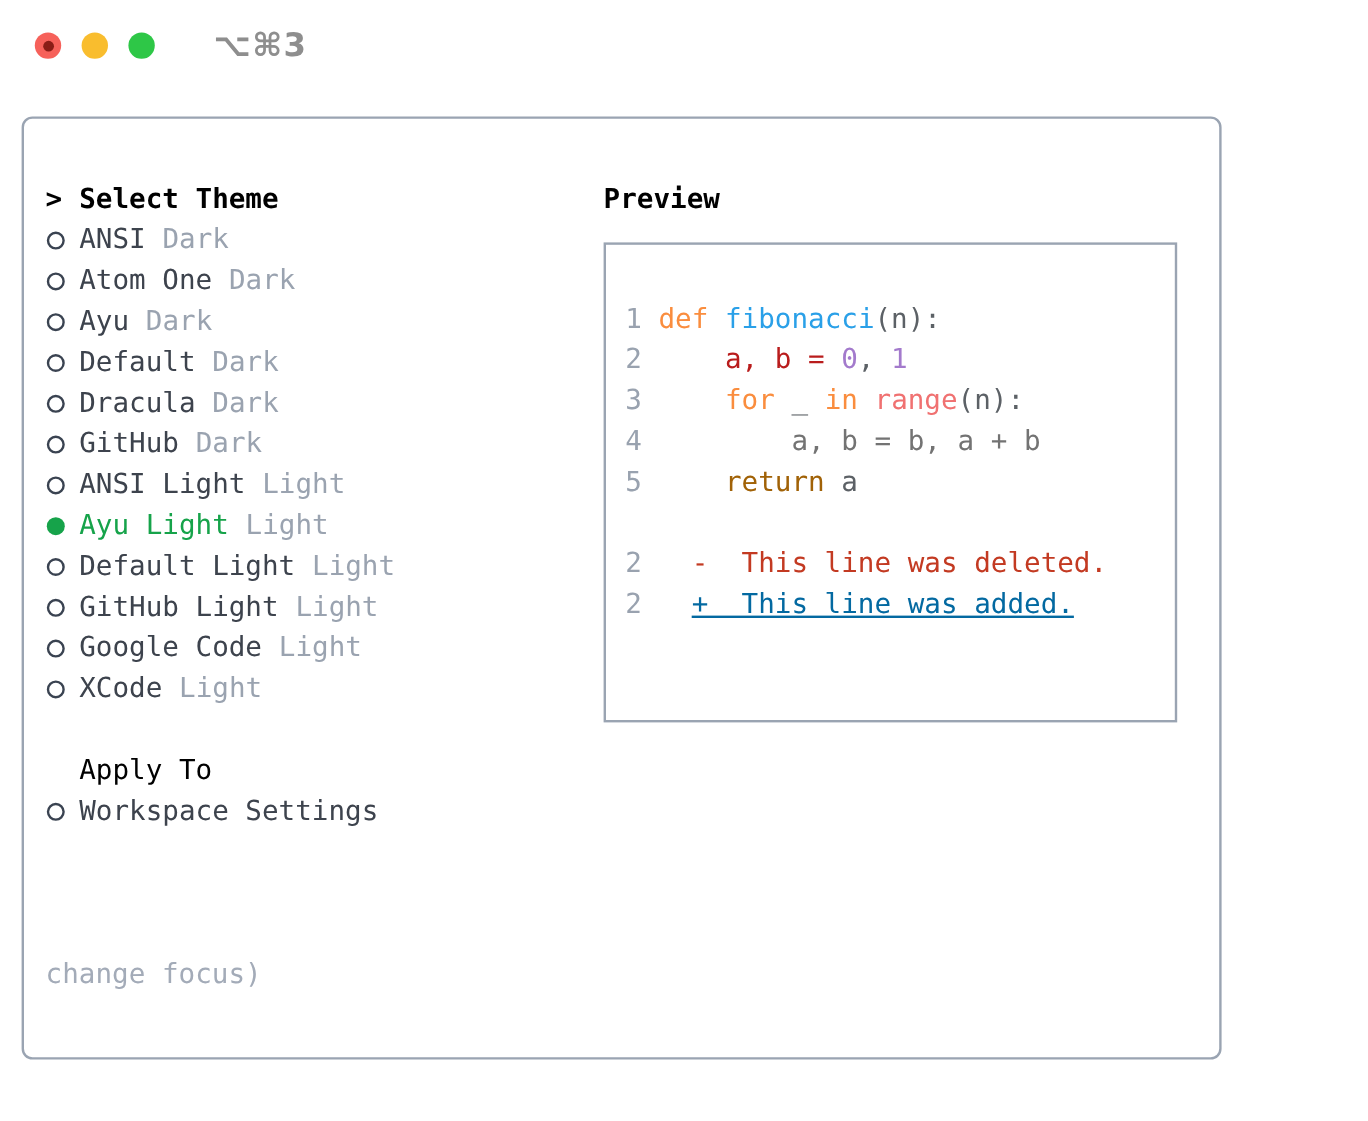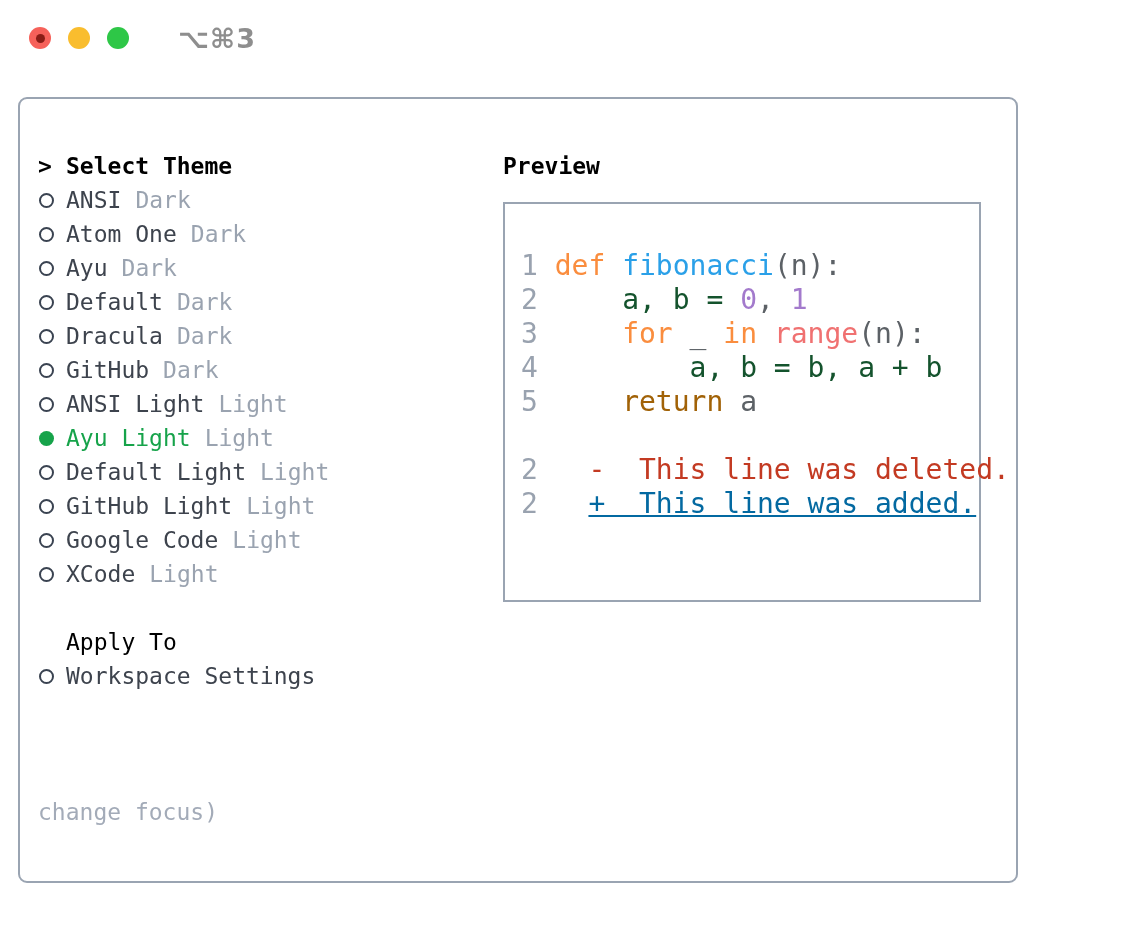--- a/index.html
+++ b/index.html
@@ -32,21 +32,21 @@
   .circle{width:15px;height:15px;border-radius:50%;border:2px solid #3a4351;box-sizing:border-box;margin-left:1px;}
   .circle.sel{border:none;background:var(--accent_green);}
   .tname{color:var(--text_dark);}
   .tname.sel{color:var(--accent_green);}
   .ttag{color:var(--tag_gray);margin-left:14px;}
   .apply-hdr{color:var(--text_black);}
   .help{margin-top:0;font-size:23px;line-height:34px;color:var(--help_gray);white-space:pre;}
 
   .preview-box{margin-top:19px;width:474px;height:396px;border:2px solid var(--panel_border);background:#fff;}
   #code{padding:45px 0 0 16px;}
-  .cl{height:34px;line-height:34px;font-size:28px;white-space:pre;}
+  .cl{height:34px;line-height:34px;font-size:23px;white-space:pre;}
 </style>
 </head>
 <body>
 
 <div class="titlebar">
   <span class="tl red">
       <span class="dot"></span>
     </span>
   <span class="tl yellow"></span>
   <span class="tl green"></span>
@@ -88,23 +88,23 @@
     </div>
   </div>
 
   <div class="col right-col">
     <div class="row">
       <span class="hdr">Preview</span>
     </div>
     <div class="preview-box">
       <div id="code">
           <div class="cl"><span style="color: rgb(153, 162, 175);">1</span><span style="color: rgb(92, 97, 102);"> </span><span style="color: rgb(250, 141, 62);">def</span><span style="color: rgb(92, 97, 102);"> </span><span style="color: rgb(42, 160, 232);">fibonacci</span><span style="color: rgb(92, 97, 102);">(n):</span></div>
-          <div class="cl"><span style="color: rgb(153, 162, 175);">2</span><span style="color: #14532d;">     a, b = </span><span style="color: rgb(163, 122, 204);">0</span><span style="color: rgb(92, 97, 102);">, </span><span style="color: rgb(163, 122, 204);">1</span></div>
+          <div class="cl"><span style="color: rgb(153, 162, 175);">2</span><span style="color: #b91c1c;">     a, b = </span><span style="color: rgb(163, 122, 204);">0</span><span style="color: rgb(92, 97, 102);">, </span><span style="color: rgb(163, 122, 204);">1</span></div>
           <div class="cl"><span style="color: rgb(153, 162, 175);">3</span><span style="color: rgb(92, 97, 102);">     </span><span style="color: rgb(250, 141, 62);">for</span><span style="color: rgb(92, 97, 102);"> _ </span><span style="color: rgb(250, 141, 62);">in</span><span style="color: rgb(92, 97, 102);"> </span><span style="color: rgb(240, 113, 113);">range</span><span style="color: rgb(92, 97, 102);">(n):</span></div>
-          <div class="cl"><span style="color: rgb(153, 162, 175);">4</span><span style="color: #14532d;">         a, b = b, a + b</span></div>
+          <div class="cl"><span style="color: rgb(153, 162, 175);">4</span><span style="color: #737373;">         a, b = b, a + b</span></div>
           <div class="cl"><span style="color: rgb(153, 162, 175);">5</span><span style="color: rgb(92, 97, 102);">     </span><span style="color: #a16207;">return</span><span style="color: rgb(92, 97, 102);"> a</span></div>
           <div class="cl"></div>
           <div class="cl"><span style="color: rgb(153, 162, 175);">2</span><span style="color: rgb(92, 97, 102);">   </span><span style="color: rgb(195, 58, 34);">-  This line was deleted.</span></div>
           <div class="cl"><span style="color: rgb(153, 162, 175);">2</span><span style="color: rgb(92, 97, 102);">   </span><span style="color: #0369a1; text-decoration: underline;">+  This line was added.</span></div>
         </div>
     </div>
   </div>
 
 </div>
 

